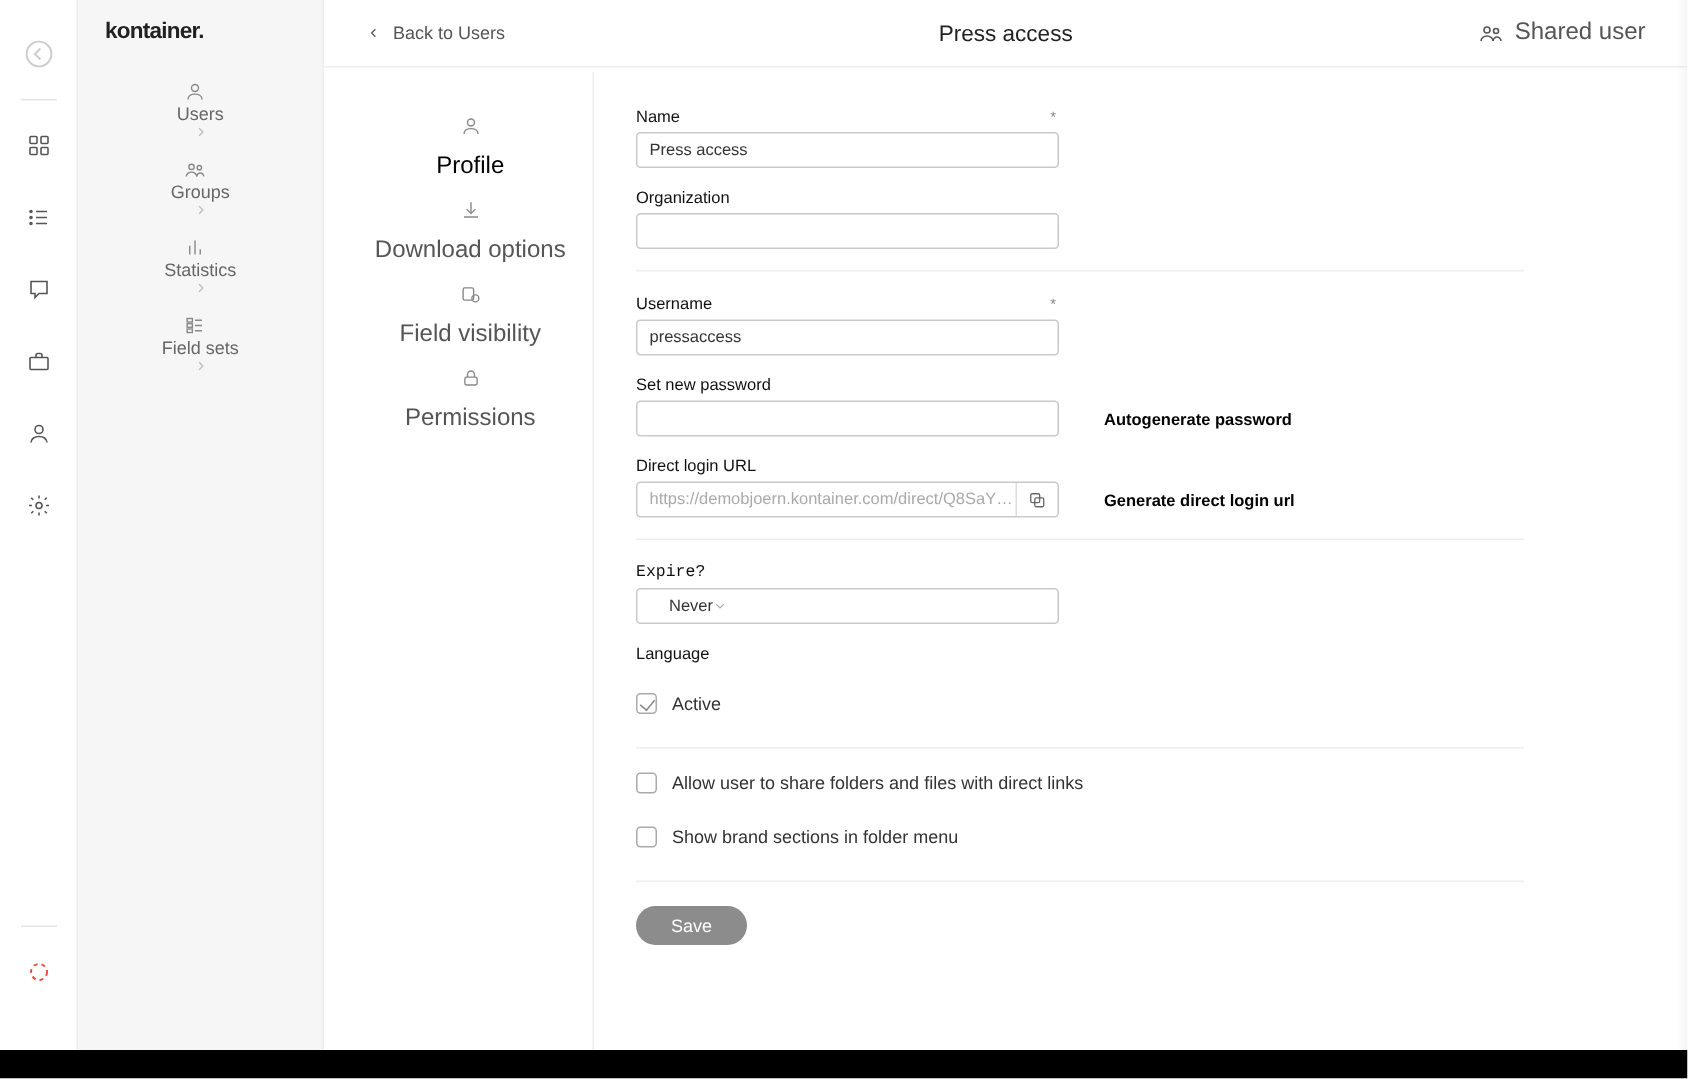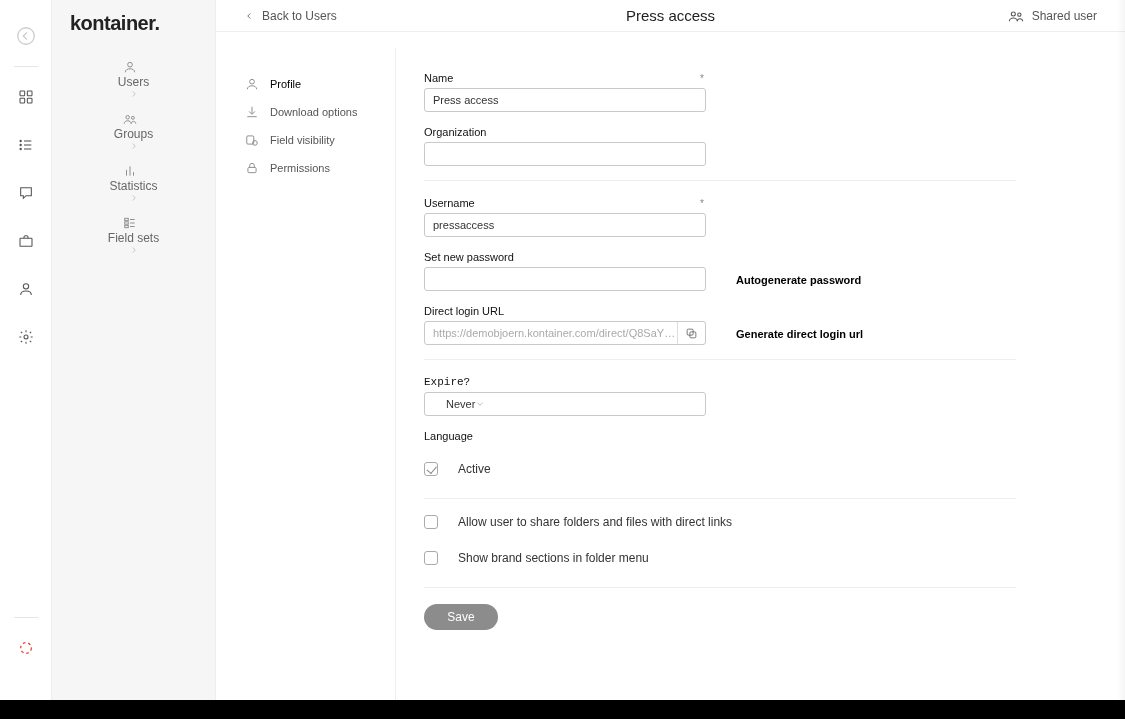--- a/index.html
+++ b/index.html
@@ -56,79 +56,80 @@
     position: absolute;
     left: 52px; top: 0;
     width: 164px;
     height: 700px;
     background: #f6f6f6;
     border-right: 1px solid #eee;
     padding-top: 12px;
   }
   .logo {
     font-weight: 900;
-    font-size: 20px;
+    font-size: 15px;
     letter-spacing: -0.5px;
     padding: 0 18px 18px 18px;
   }
   .sidebar2 .nav-item {
     display: flex;
     align-items: center;
     padding: 6px 12px 6px 12px;
     cursor: pointer;
     color: #666;
     font-size: 12px;
     flex-direction: column;
   }
   .sidebar2 .nav-item .nav-icon { width: 16px; height:16px; margin-right: 8px; color:#888; display:flex; align-items:center; justify-content:center;}
   .sidebar2 .nav-item .nav-label { flex: 1; }
   .sidebar2 .nav-item .chev { color: #bbb; }
 
   
   .topbar {
     position: absolute;
     left: 216px; right: 0; top: 0;
-    height: 32px;
+    height: 45px;
     border-bottom: 1px solid #eee;
     display: flex;
     align-items: center;
     padding: 0 28px;
   }
   .back-link {
     display: flex; align-items: center; gap: 8px;
     color: #555; font-size: 12px; cursor: pointer;
   }
   .topbar .title {
     position: absolute; left: 0; right: 0;
     text-align: center;
     font-size: 15px;
     font-weight: 500;
     pointer-events: none;
   }
   .topbar .right {
     margin-left: auto;
     display: flex; align-items: center; gap: 8px;
-    color: #555; font-size: 12px;
+    color: #555; font-size: 16px;
   }
 
   
   .subnav {
     position: absolute;
     left: 216px; top: 48px;
     width: 180px;
     height: 652px;
     border-right: 1px solid #eee;
     padding-top: 22px;
   }
   .subnav .sn-item {
     display: flex; align-items: center;
     padding: 6px 12px 6px 28px;
-    font-size: 11px; color: #555;
+    font-size: 16px; color: #555;
     cursor: pointer;
     gap: 10px;
+    flex-direction: column;
   }
   .subnav .sn-item.active { color: #000; }
   .subnav .sn-item .sn-icon { width:16px; height:16px; color:#888; display:flex; align-items:center; justify-content:center;}
 
   
   .form-area {
     position: absolute;
     left: 396px; top: 48px;
     right: 0;
     height: 652px;
@@ -163,21 +164,21 @@
   .copy-btn {
     position:absolute; right:0; top:0; bottom:0; width:28px;
     border-left:1px solid #ddd;
     display:flex; align-items:center; justify-content:center;
     cursor:pointer; color:#666;
   }
   .select-box { display:flex; align-items:center; cursor:pointer;padding-left:21px; }
   .select-box .chev { color:#aaa; }
   .action-link { font-size:11px; font-weight:700; color:#000; cursor:pointer; padding-bottom:5px;}
   .divider { height:1px; background:#eee; margin: 12px 0 16px 0; width:592px;}
-  .checkbox-row { display:flex; align-items:center; gap:20px; font-size:12px; color:#333; margin-bottom:22px; cursor:pointer;}
+  .checkbox-row { display:flex; align-items:center; gap:10px; font-size:12px; color:#333; margin-bottom:22px; cursor:pointer;}
   .checkbox {
     width:14px; height:14px; border:1.2px solid #aaa; border-radius:3px; display:flex; align-items:center; justify-content:center;
     color:#888; background:#fff;
   }
   .checkbox.checked::after{
     content:""; display:block; width:5px; height:8px; border:solid #888; border-width:0 1.5px 1.5px 0; transform:rotate(40deg) translateY(-1px);
   }
   .save-btn {
     width:74px; height:26px; border-radius:14px; border:none;
     background:#8c8c8c; color:#fff; font-size:12px; cursor:pointer;

